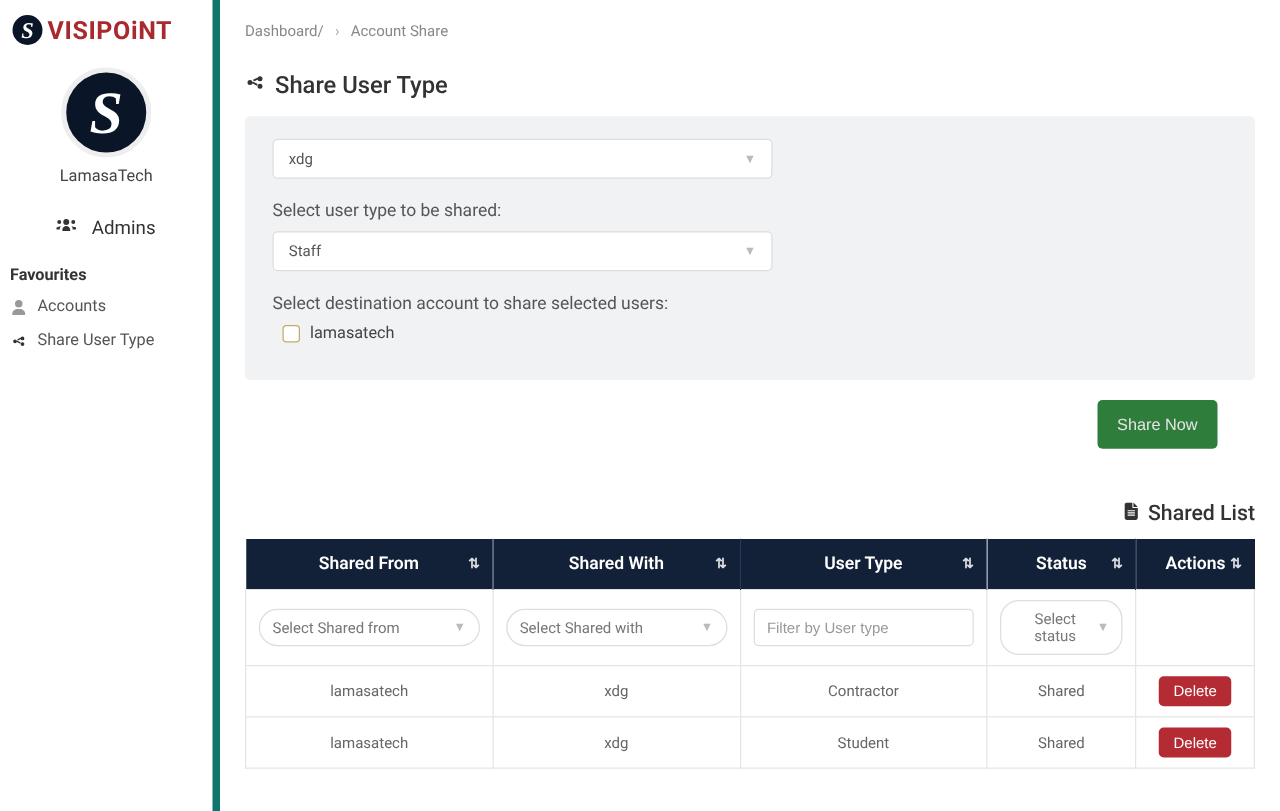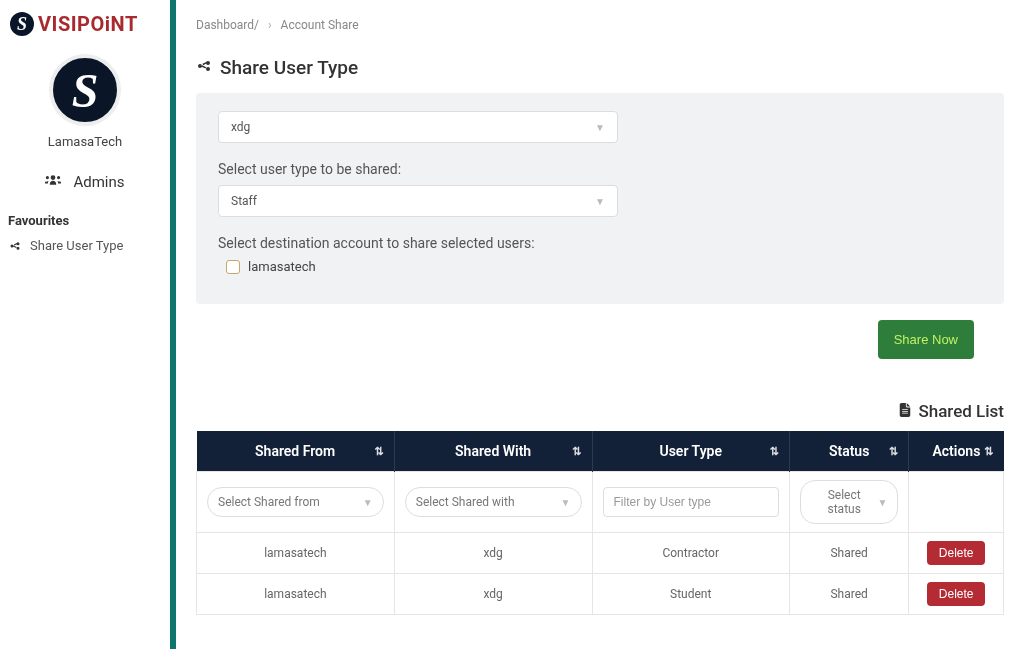--- a/index.html
+++ b/index.html
@@ -159,21 +159,21 @@
 }
 .checkbox-label { font-size: 13px; color: #444; }
 .share-btn-row {
   display: flex;
   justify-content: flex-end;
   margin-top: 16px;
   padding-right: 30px;
 }
 .share-btn {
   background: #2f7d3a;
-  color: #bef264;
+  color: #e5e5e5;
   border: none;
   padding: 12px 16px;
   border-radius: 4px;
   font-size: 13px;
   cursor: pointer;
 }
 .list-title {
   display: flex;
   align-items: center;
   gap: 6px;
@@ -251,20 +251,28 @@
   </div>
   <div class="admins-link">
     <span class="nv-icon">
       <svg width="16" height="14" viewBox="0 0 640 512" fill="#333">
           <path d="M96 224a64 64 0 1 0 0-128 64 64 0 1 0 0 128zm448 0a64 64 0 1 0 0-128 64 64 0 1 0 0 128zM320 256a96 96 0 1 0 0-192 96 96 0 1 0 0 192zM48 320C21.5 320 0 341.5 0 368v16c0 8.8 7.2 16 16 16h102.4C106.7 362.5 123 330.2 147.8 304H96c-17.7 0-32 14.3-32 32l-16-16zM544 304h-51.8c24.8 26.2 41.1 58.5 29.4 96H624c8.8 0 16-7.2 16-16v-16c0-26.5-21.5-48-48-48h-48zM320 288c-70.7 0-128 57.3-128 128v16c0 8.8 7.2 16 16 16h224c8.8 0 16-7.2 16-16v-16c0-70.7-57.3-128-128-128z"></path>
         </svg>
     </span>
     <span>Admins</span>
   </div>
   <div class="section-hdr">Favourites</div>
+  <div class="nav-item">
+    <span class="nv-icon">
+      <svg width="12" height="12" viewBox="0 0 448 512" fill="#999">
+          <path d="M224 256a128 128 0 1 0 0-256 128 128 0 1 0 0 256zm-45.7 48C79.8 304 0 383.8 0 482.3 0 498.7 13.3 512 29.7 512h388.6c16.4 0 29.7-13.3 29.7-29.7C448 383.8 368.2 304 269.7 304h-91.4z"></path>
+        </svg>
+    </span>
+    <span>Accounts</span>
+  </div>
   <div class="nav-item">
     <span class="nv-icon">
       <svg width="12" height="12" viewBox="0 0 448 512" fill="#333">
           <path d="M352 224a64 64 0 1 0 0-128 64 64 0 1 0 0 128zM96 320a64 64 0 1 0 0-128 64 64 0 1 0 0 128zM352 416a64 64 0 1 0 0-128 64 64 0 1 0 0 128zM148.9 276.7l122 61 21.5-42.9-122-61-21.5 42.9zm148.2-150.4l-122 61 21.5 42.9 122-61-21.5-42.9z"></path>
         </svg>
     </span>
     <span>Share User Type</span>
   </div>
 </aside>
 

